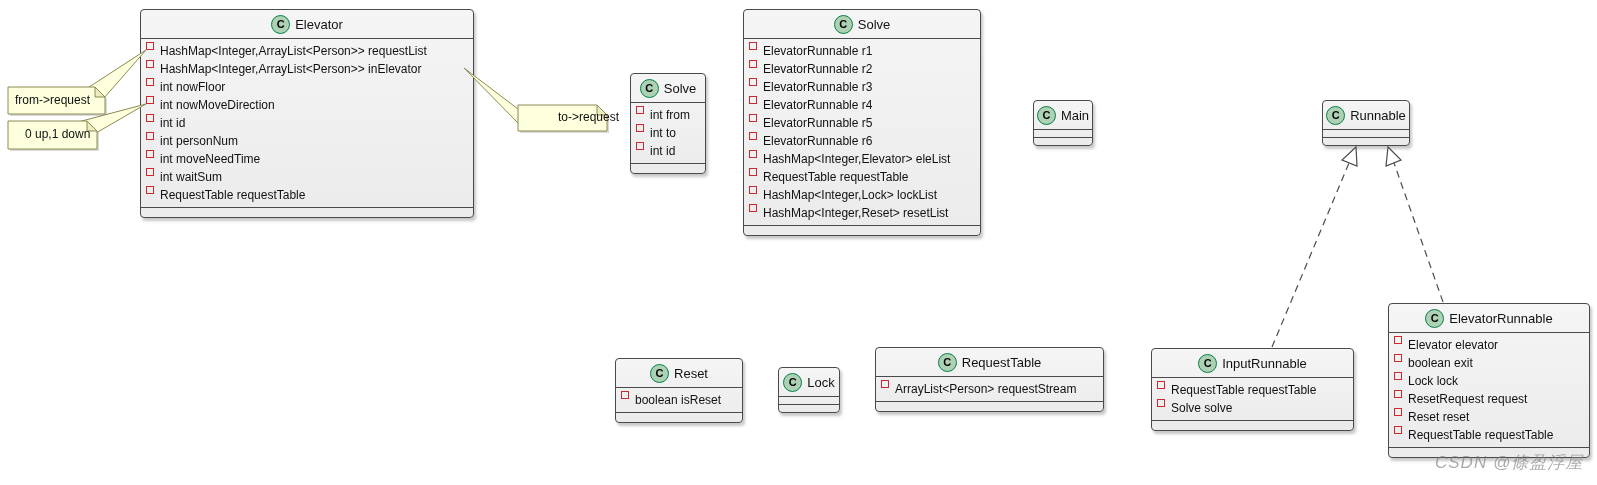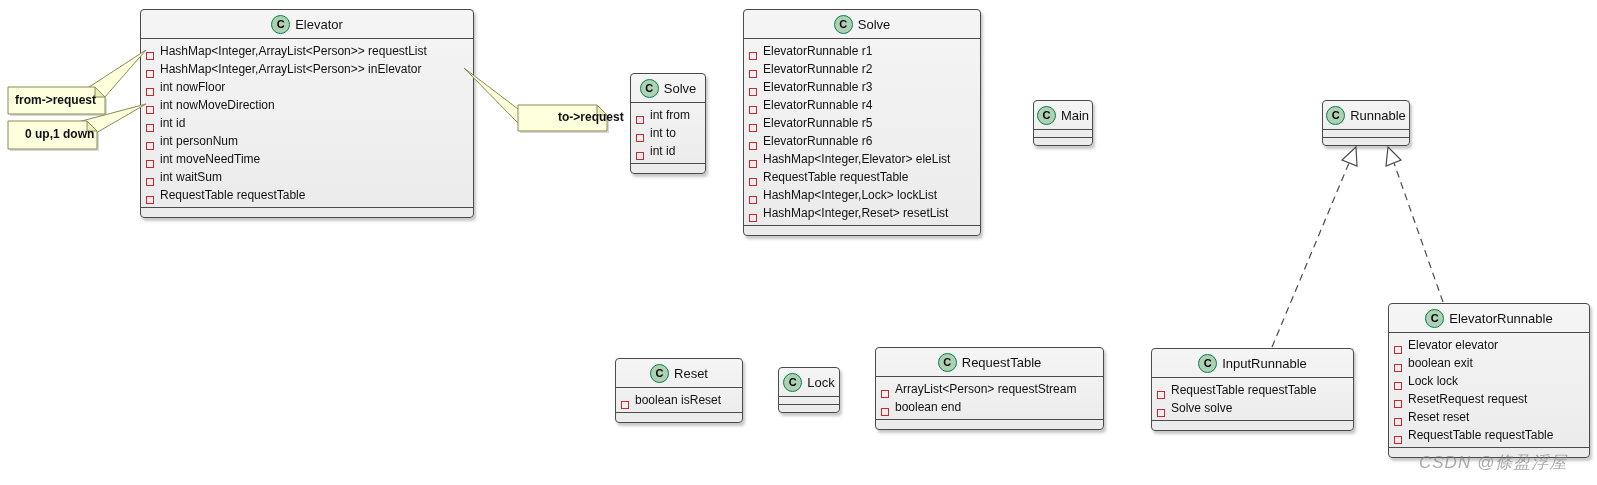--- a/index.html
+++ b/index.html
@@ -9,29 +9,29 @@
 
   .box{position:absolute;z-index:2;background:linear-gradient(180deg,#f5f5f5,#ebebeb);
        border:1px solid #4a4a4a;border-radius:4px;box-shadow:2px 3px 3px rgba(0,0,0,0.22);
        font-size:12px;}
   .title{height:28px;display:flex;align-items:center;justify-content:center;gap:5px;
          border-bottom:1px solid #4a4a4a;font-size:13px;padding:0 6px;white-space:nowrap;}
   .cicon{flex:0 0 auto;display:inline-flex;align-items:center;justify-content:center;
          width:17px;height:17px;border-radius:50%;background:#ADD1B2;border:1px solid #038048;
          font-size:11px;font-weight:bold;color:#000;}
   .fields{padding:3px 5px;}
-  .frow{display:flex;align-items:flex-end;gap:6px;line-height:18px;white-space:nowrap;}
+  .frow{display:flex;align-items:flex-start;gap:6px;line-height:18px;white-space:nowrap;}
   .fsq{flex:0 0 auto;width:6px;height:6px;border:1px solid #C82930;background:transparent;}
   .methods{border-top:1px solid #4a4a4a;height:9px;}
   .empty{height:7px;}
   .methods.slim{height:7px;}
 
-  .note-text{position:absolute;z-index:6;font-size:12px;white-space:nowrap;font-weight:bold;}
+  .note-text{position:absolute;z-index:6;font-size:12px;white-space:nowrap;}
   .watermark{position:absolute;z-index:10;font-size:17px;font-style:italic;
-             color:rgba(120,120,120,0.62);white-space:nowrap;letter-spacing:1px;}
+             color:rgba(120,120,120,0.62);white-space:nowrap;letter-spacing:1px;margin-left:16px;}
 </style>
 </head>
 <body>
 
 <div class="canvas">
 
   <svg class="overlay" width="1597" height="485" viewBox="0 0 1597 485">
 
     <g fill="rgba(0,0,0,0.15)">
       <polygon points="10,89 97,89 107,99 107,116 10,116"></polygon>
@@ -234,24 +234,20 @@
   <div class="box" style="left:875px;top:347px;width:227px;">
     <div class="title">
       <span class="cicon">C</span>
       <span>RequestTable</span>
     </div>
     <div class="fields">
       <div class="frow">
           <span class="fsq"></span>
           <span>ArrayList&lt;Person&gt; requestStream</span>
         </div>
-      <div class="frow">
-          <span class="fsq"></span>
-          <span>boolean end</span>
-        </div>
     </div>
     <div class="methods"></div>
   </div>
 
   <div class="box" style="left:1151px;top:348px;width:201px;">
     <div class="title">
       <span class="cicon">C</span>
       <span>InputRunnable</span>
     </div>
     <div class="fields">

